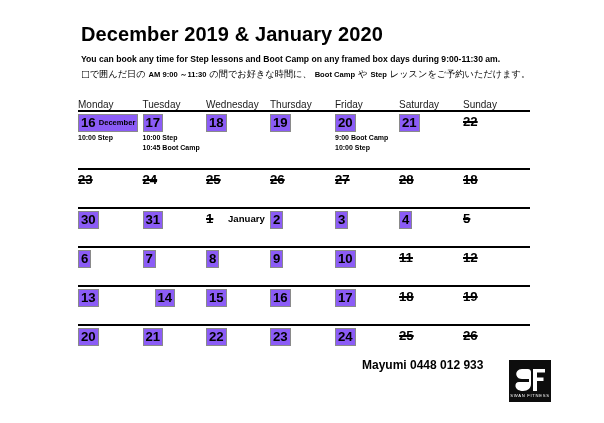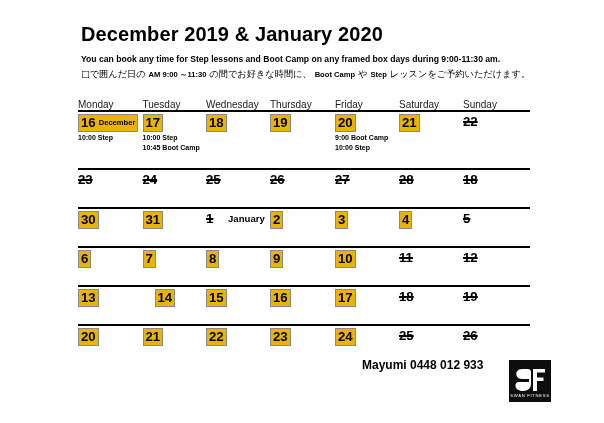--- a/index.html
+++ b/index.html
@@ -94,21 +94,21 @@
     left: 0;
     top: 2px;
     font-size: 13.2px;
     font-weight: bold;
     line-height: 14px;
     padding: 1px 2px 1px 2px;
     white-space: nowrap;
   }
   .daynum.boxed {
     border: 1px solid #8a8a8a;
-    background: #eab308;
+    background: #8b5cf6;
   }
   .daynum.struck {
     text-decoration: line-through;
     text-decoration-thickness: 2px;
     padding-left: 0;
   }
   .daynum .monthtag {
     font-size: 7.6px;
     font-weight: bold;
     margin-left: 3px;

